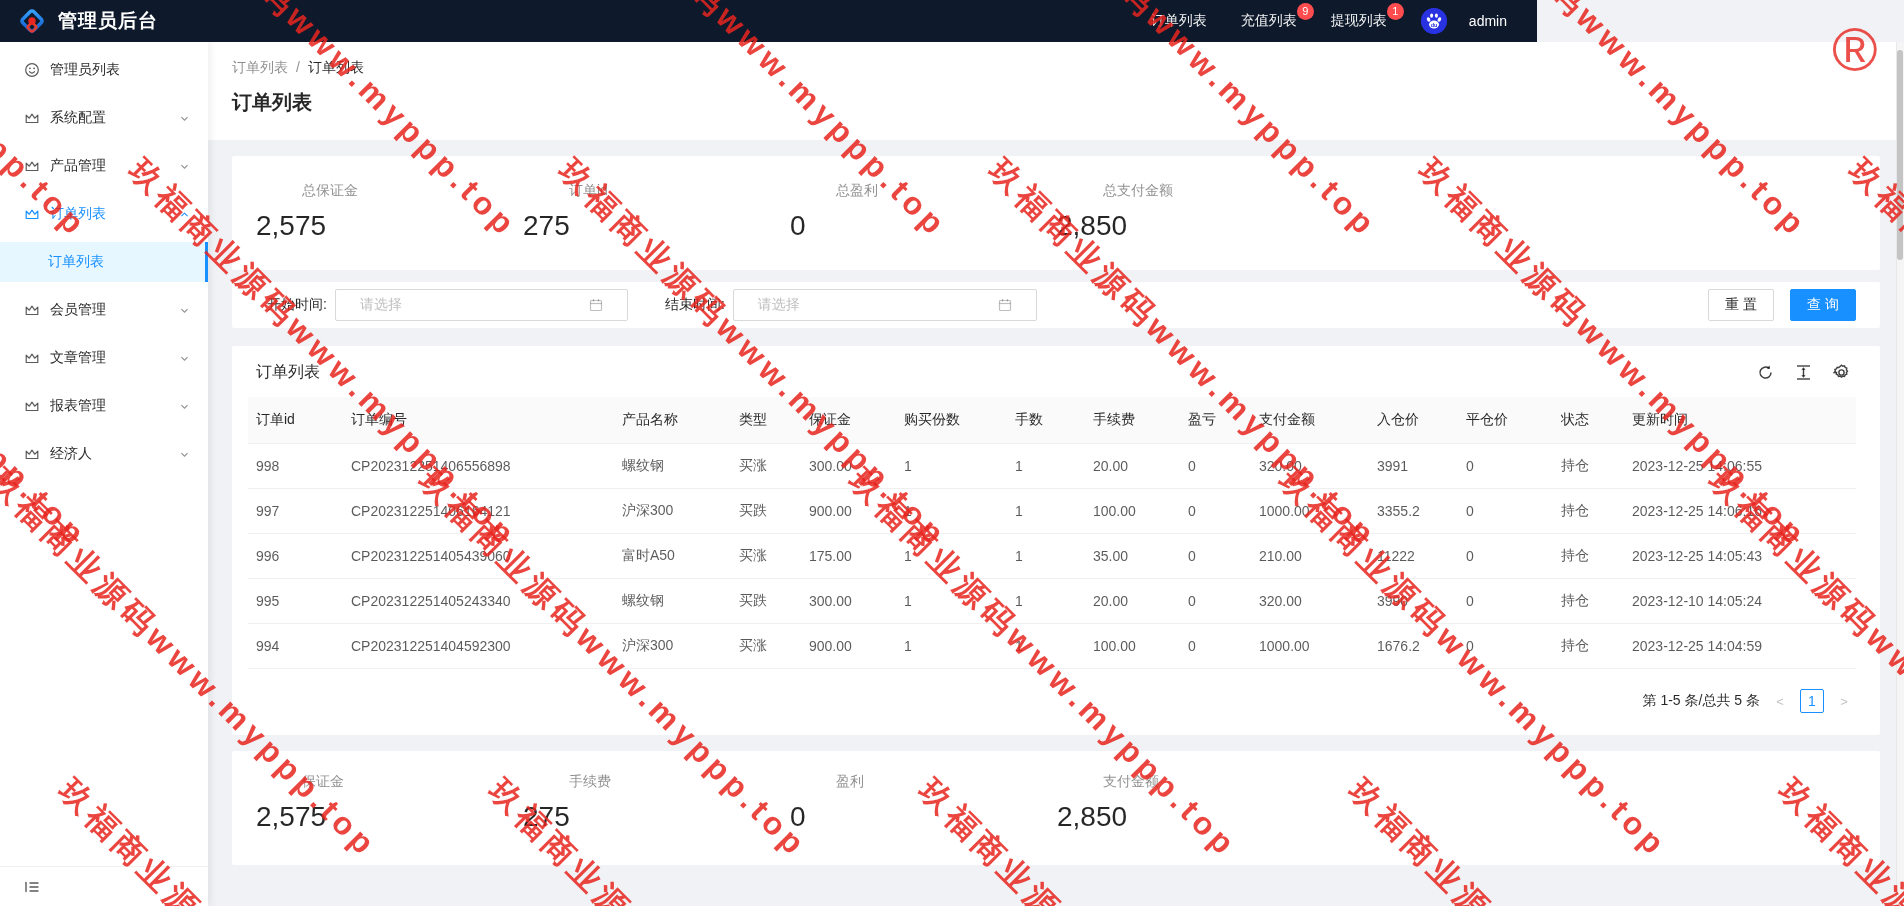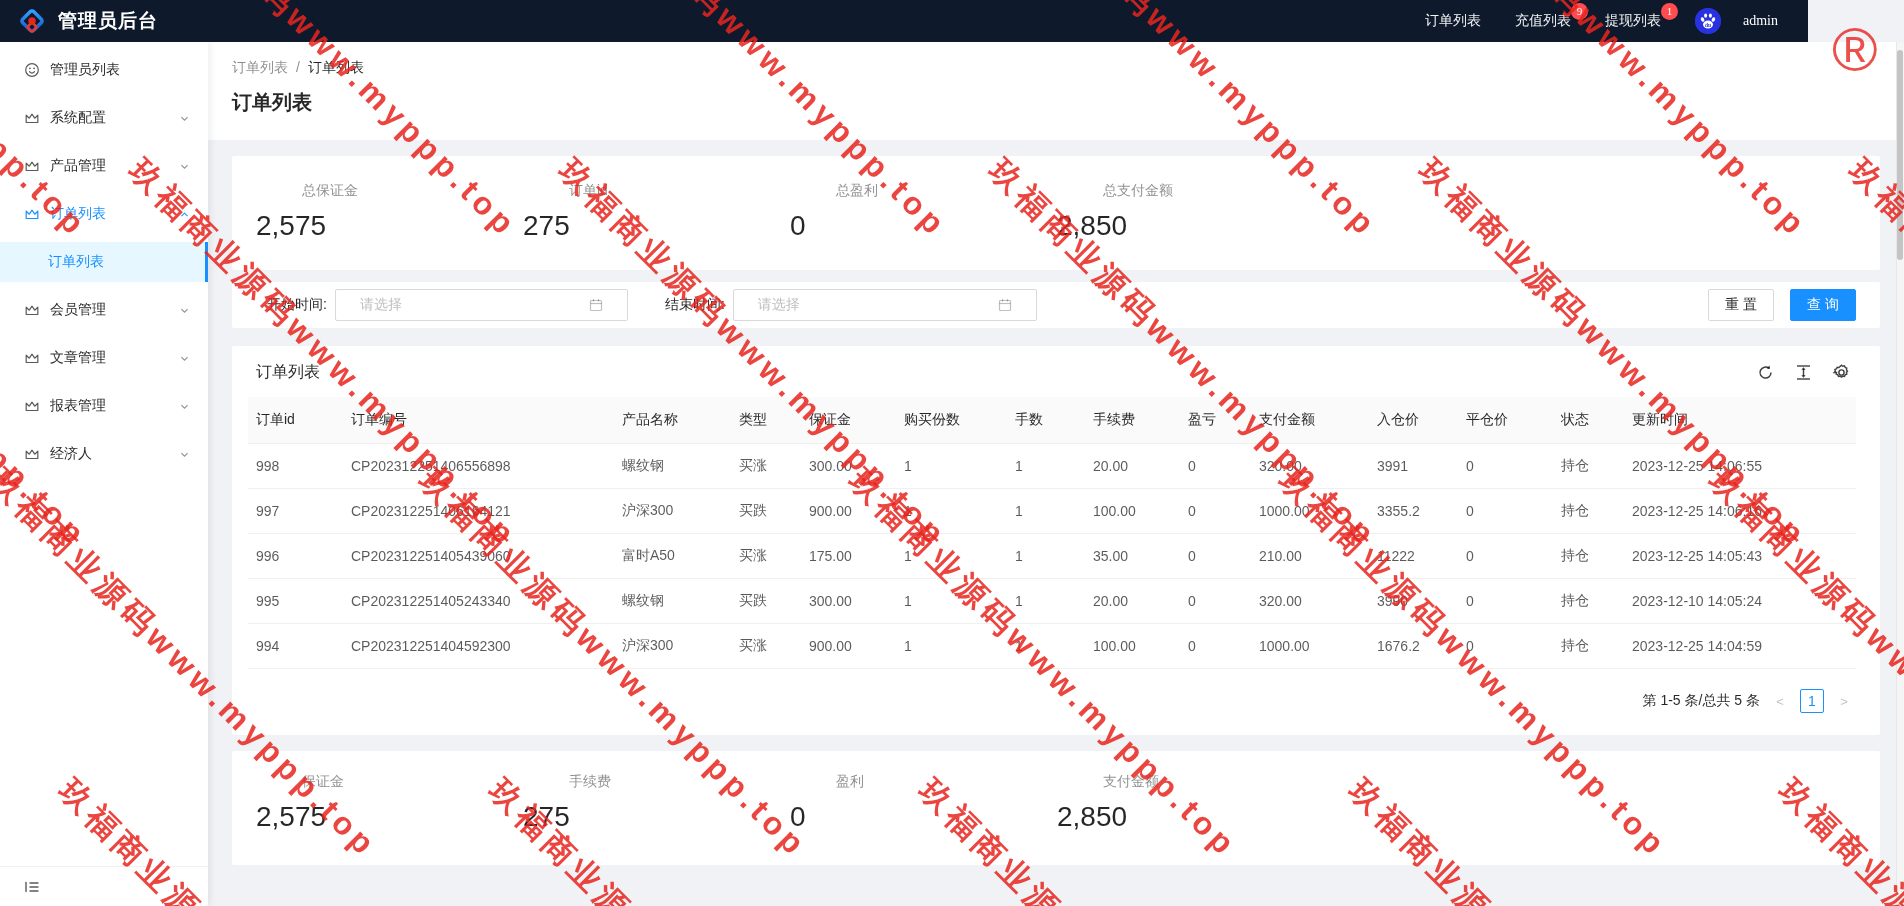--- a/index.html
+++ b/index.html
@@ -1,19 +1,19 @@
 <!DOCTYPE html>
 <html><head>
 <meta charset="utf-8">
 <style>
   * { margin:0; padding:0; box-sizing:border-box; }
   html,body { width:1904px; height:906px; overflow:hidden; font-family:"Liberation Sans","DejaVu Sans",sans-serif; background:#f0f2f5; position:relative; }
 
   
-  .hdr { position:absolute; left:0; top:0; width:1808px; height:42px; background:#0e1a2c; display:flex; align-items:center; z-index:6;font-family:Liberation Serif, serif; }
+  .hdr { position:absolute; left:0; top:0; width:1537px; height:42px; background:#0e1a2c; display:flex; align-items:center; z-index:6; }
   .logo-wrap { display:flex; align-items:center; gap:12px; padding-left:18px; width:208px; }
   .app-title { color:#fff; font-size:19px; font-weight:700; letter-spacing:1px; }
   .hdr-right { margin-left:auto; display:flex; align-items:center; gap:34px; padding-right:30px; }
   .hdr-item { color:rgba(255,255,255,.95); font-size:14px; position:relative; cursor:pointer; }
   .badge { position:absolute; top:-9px; right:-17px; background:#ff4d4f; color:#fff; font-size:11px; line-height:1; height:17px; min-width:17px; border-radius:9px; display:flex; align-items:center; justify-content:center; padding:0 4px; box-shadow:0 0 0 1px #0e1a2c; }
   .user { display:flex; align-items:center; gap:22px; color:#fff; font-size:14px; cursor:pointer; }
   .avatar { width:26px; height:26px; border-radius:50%; background:#2932e1; display:flex; align-items:center; justify-content:center; overflow:hidden; }
 
   
   .sidebar { position:absolute; left:0; top:42px; bottom:0; width:208px; background:#fff; box-shadow:2px 0 8px rgba(0,21,41,.08); z-index:4; padding-top:8px; }

